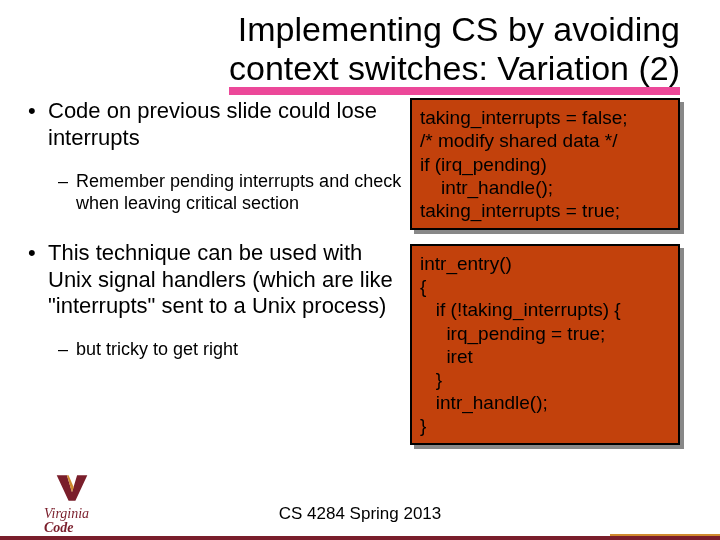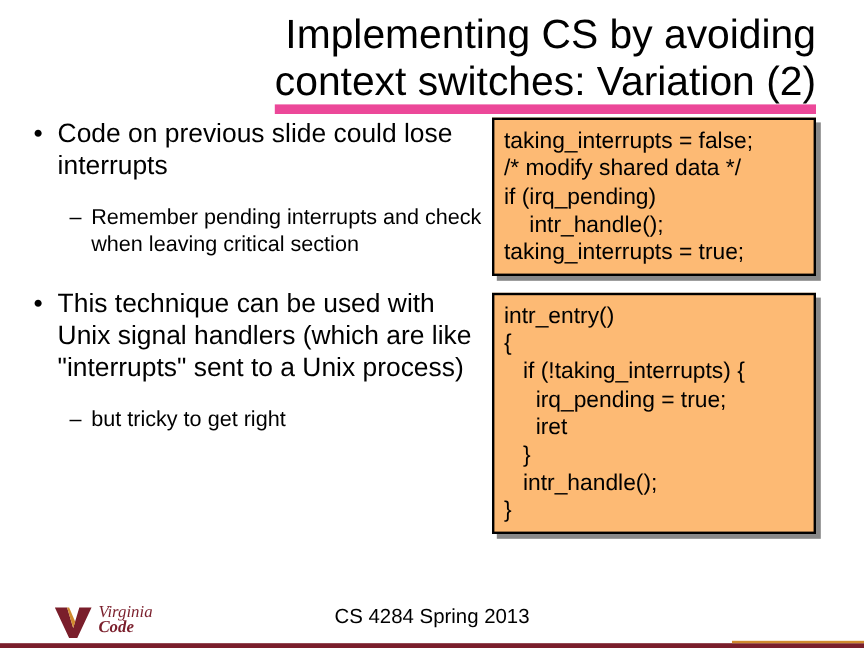--- a/index.html
+++ b/index.html
@@ -67,21 +67,21 @@
     height: 26px;
   }
   .right {
     width: 270px;
     display: flex;
     flex-direction: column;
     gap: 14px;
   }
   .codebox {
     border: 2px solid #000;
-    background: #fdba74;
+    background: #c2410c;
     box-shadow: 4px 4px 0 #888;
     padding: 6px 8px;
     font-size: 19px;
     line-height: 1.22;
     font-family: Arial, Helvetica, sans-serif;
     white-space: pre;
   }
   .footer {
     position: absolute;
     left: 0;
@@ -107,22 +107,23 @@
     position: absolute;
     right: 0; bottom: 4px;
     width: 110px; height: 2px;
     background: #d08a2e;
   }
   .logo {
     position: absolute;
     left: 44px;
     bottom: 6px;
     display: flex;
-    align-items: flex-start;
+    align-items: flex-end;
     gap: 4px;
+    flex-direction: column;
   }
   .logo-vt {
     width: 34px;
     height: 30px;
   }
   .logo-text {
     display: flex;
     flex-direction: column;
     line-height: 0.95;
     font-family: "Times New Roman", serif;

